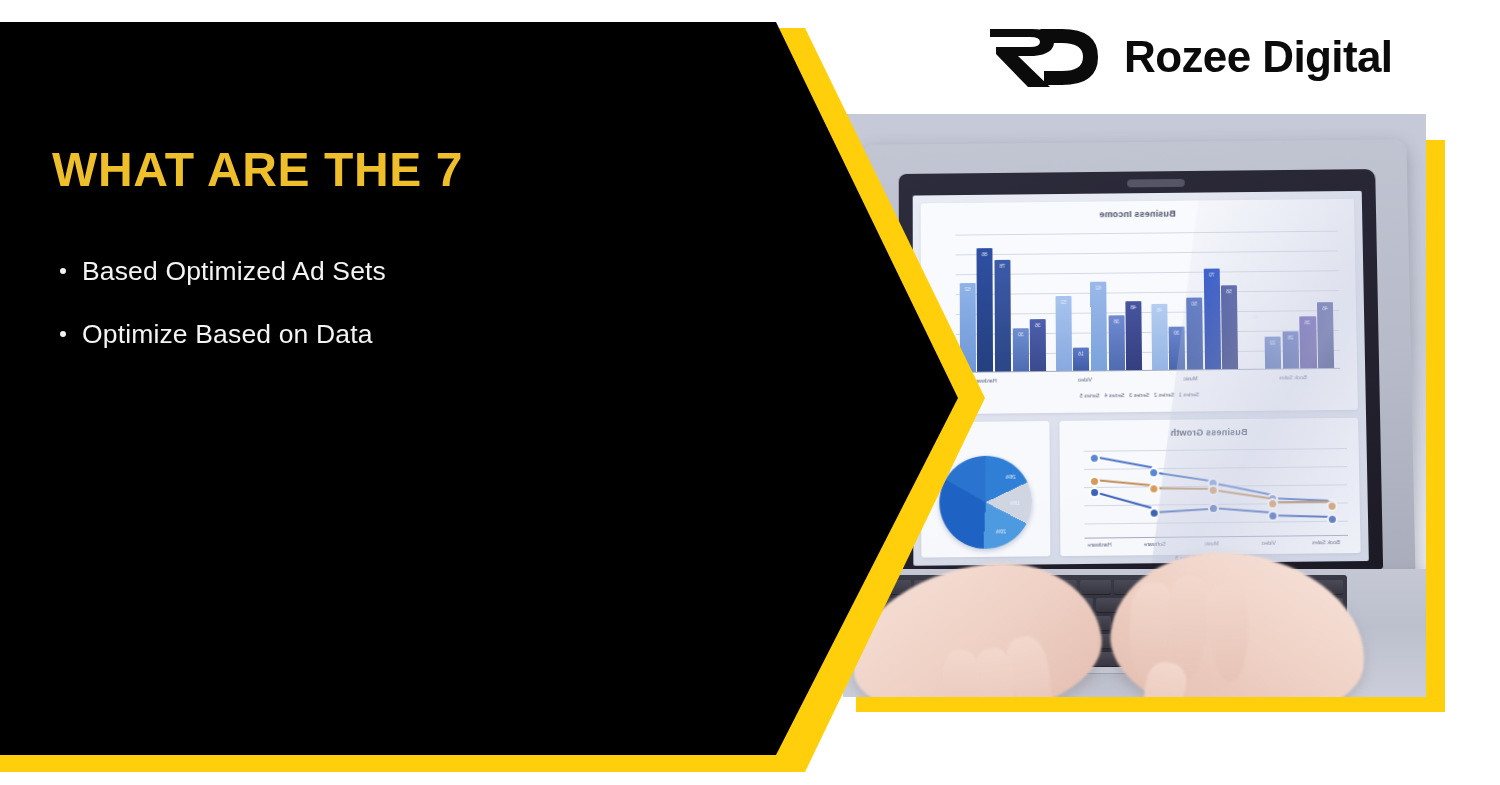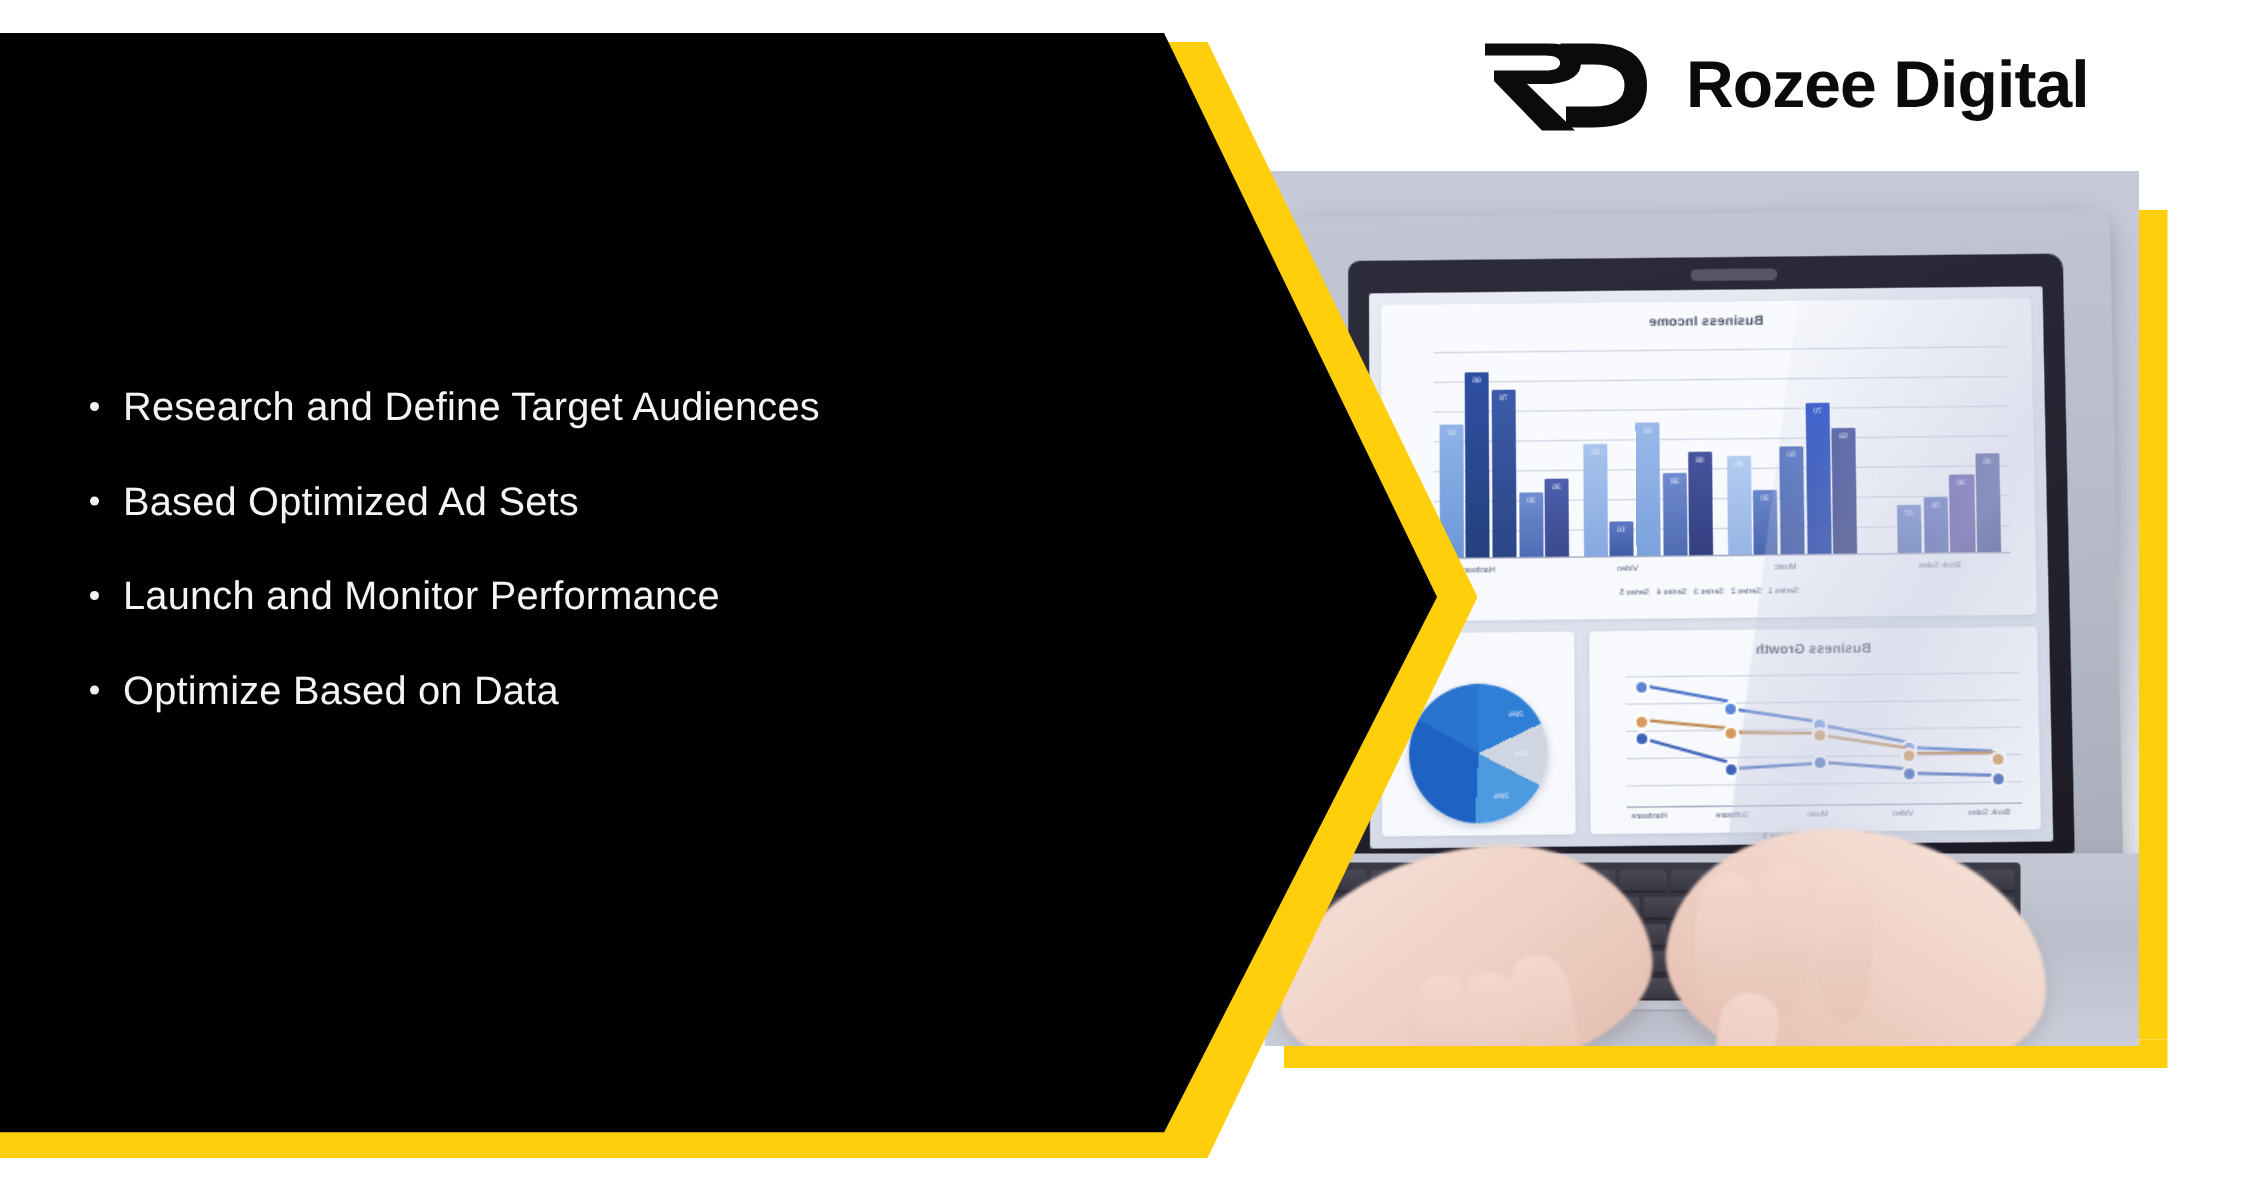--- a/index.html
+++ b/index.html
@@ -406,26 +406,25 @@
       <div class="finger" style="left:364px;top:470px;width:42px;height:98px;transform:rotate(-3deg);"></div>
       <div class="finger" style="left:300px;top:548px;width:40px;height:72px;transform:rotate(12deg);"></div>
     </div>
   </div>
 
   <div class="yellow-chevron"></div>
   <div class="black-chevron"></div>
 
   <div class="content">
     <h1 class="headline">
+      <span>WHAT ARE THE 7</span>
     </h1>
 
     <ul class="steps">
-      <li><span>Research and Define Target Audiences</span></li>
       <li><span>Based Optimized Ad Sets</span></li>
-      <li><span>Launch and Monitor Performance</span></li>
       <li><span>Optimize Based on Data</span></li>
     </ul>
   </div>
 
   <div class="logo">
     <svg class="logo-mark" viewBox="0 0 116 68" aria-hidden="true">
 
       <path d="M2 6 L44 6 Q66 6 66 19 Q66 31 46 33 L30 33 L62 64 L40 64 L8 31 L8 24 L42 24 Q52 24 52 19 Q52 14 42 14 L2 14 Z" fill="#0b0b0b"></path>
 
       <path d="M52 6 L74 6 Q110 6 110 34 Q110 62 74 62 L56 62 L56 48 L74 48 Q95 48 95 34 Q95 20 74 20 L62 20 Z" fill="#0b0b0b"></path>

